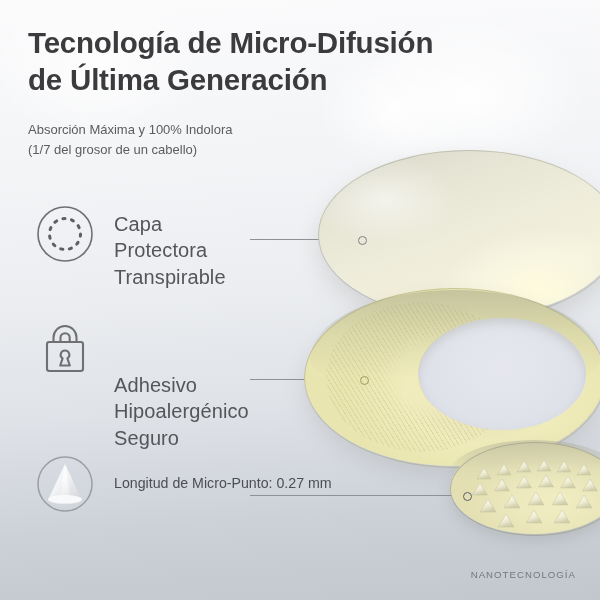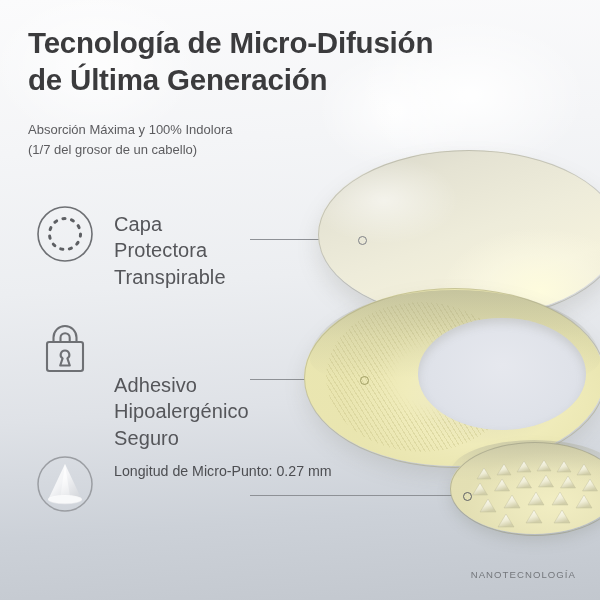--- a/index.html
+++ b/index.html
@@ -71,21 +71,21 @@
     line-height: 1.32;
     color: #55565a;
     white-space: pre-line;
     letter-spacing: 0.1px;
   }
 
   .feature .sublabel {
     font-size: 14.2px;
     line-height: 1.3;
     color: #4d4e52;
-    margin-top: 2px;
+    margin-top: 14px;
     white-space: nowrap;
   }
 
   #feature-0 { top: 205px; }
   #feature-0 .texts { top: 6px; }
 
   #feature-1 { top: 322px; }
   #feature-1 .texts { top: 38px; margin-top: 12px; }
 
   #feature-2 { top: 455px; }

